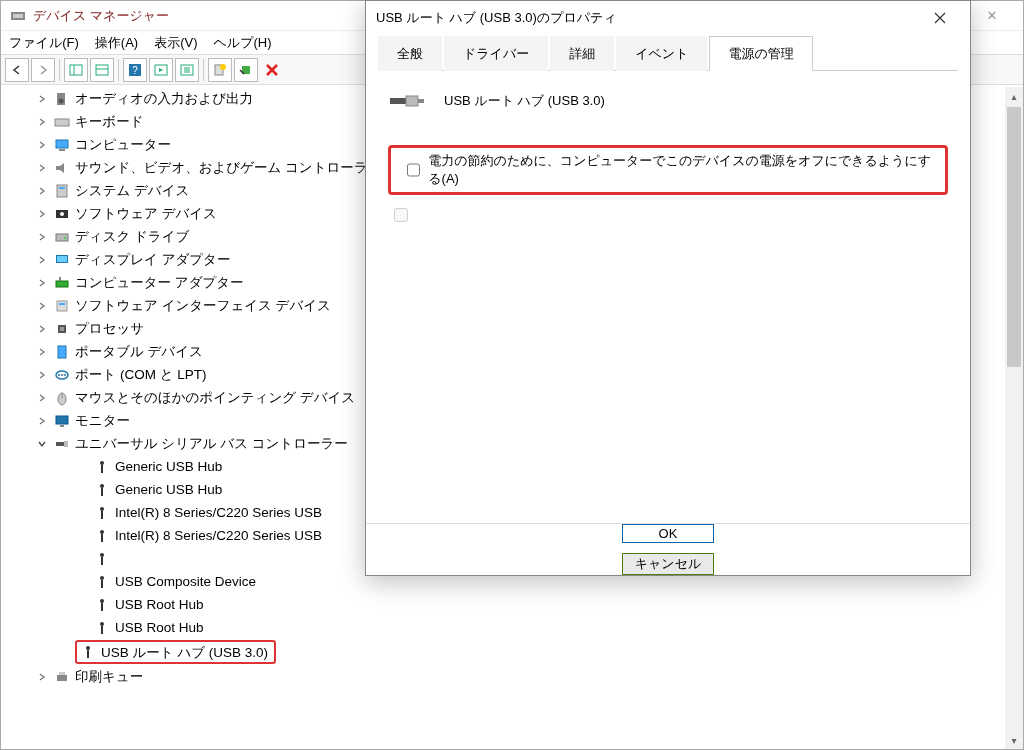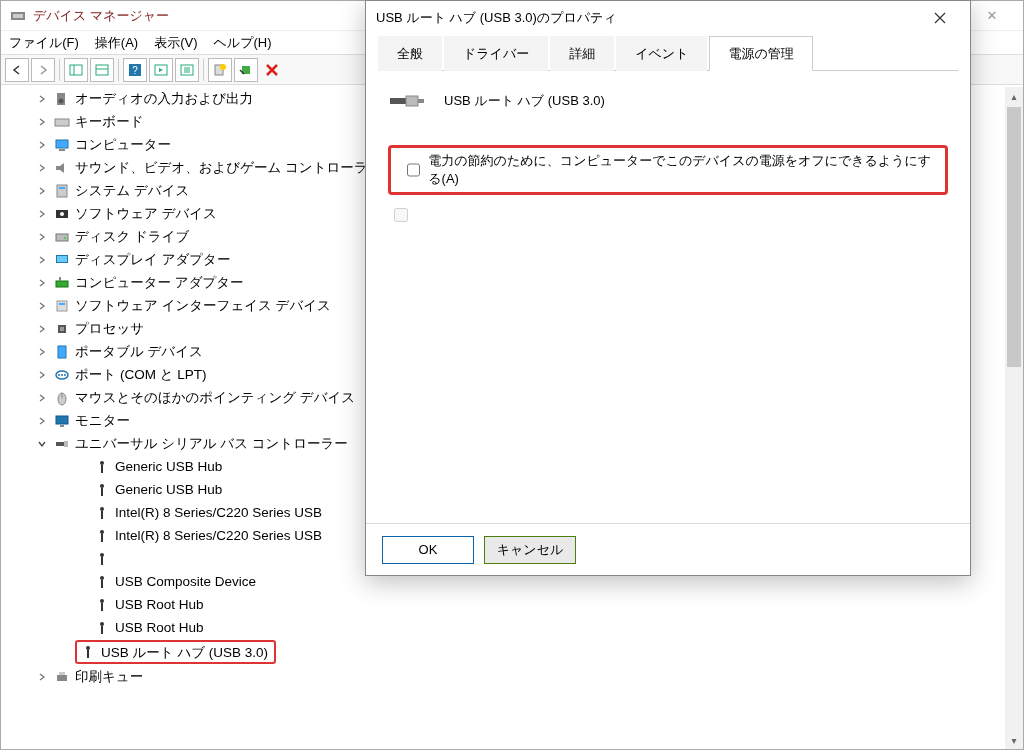--- a/index.html
+++ b/index.html
@@ -45,21 +45,21 @@
 
   .props-content { flex: 1; padding: 18px 22px; position: relative; }
   .dev-row { display: flex; align-items: center; gap: 18px; margin-bottom: 32px; }
   .dev-icon { width: 38px; height: 24px; }
 
   .check-row { display: flex; align-items: center; height: 28px; gap: 8px; font-size: 13px; margin-left: 6px; }
   .check-row input[type=checkbox] { width: 14px; height: 14px; margin: 0; }
   .check-row.disabled { color: #9a9a9a; }
   .check-red { border: 3px solid #d33; border-radius: 4px; padding: 8px 10px; margin: 0 0 6px 0; }
 
-  .props-buttons { height: 52px; display: flex; align-items: center; gap: 10px; padding: 0 16px; border-top: 1px solid #ddd; }
+  .props-buttons { height: 52px; display: flex; align-items: center; justify-content: flex-end; gap: 10px; padding: 0 16px; border-top: 1px solid #ddd; flex-direction: column; }
   .props-buttons button { width: 92px; height: 28px; font-size: 13px; background: #e9e9e9; border: 1px solid #4d7c0f; cursor: pointer; }
   .props-buttons button.primary { background: #fff; border: 1.5px solid #0a64ad; }
 
   svg { display: block; }
 </style>
 </head>
 <body>
 
 <div class="dm-window">
   <div class="dm-titlebar">

